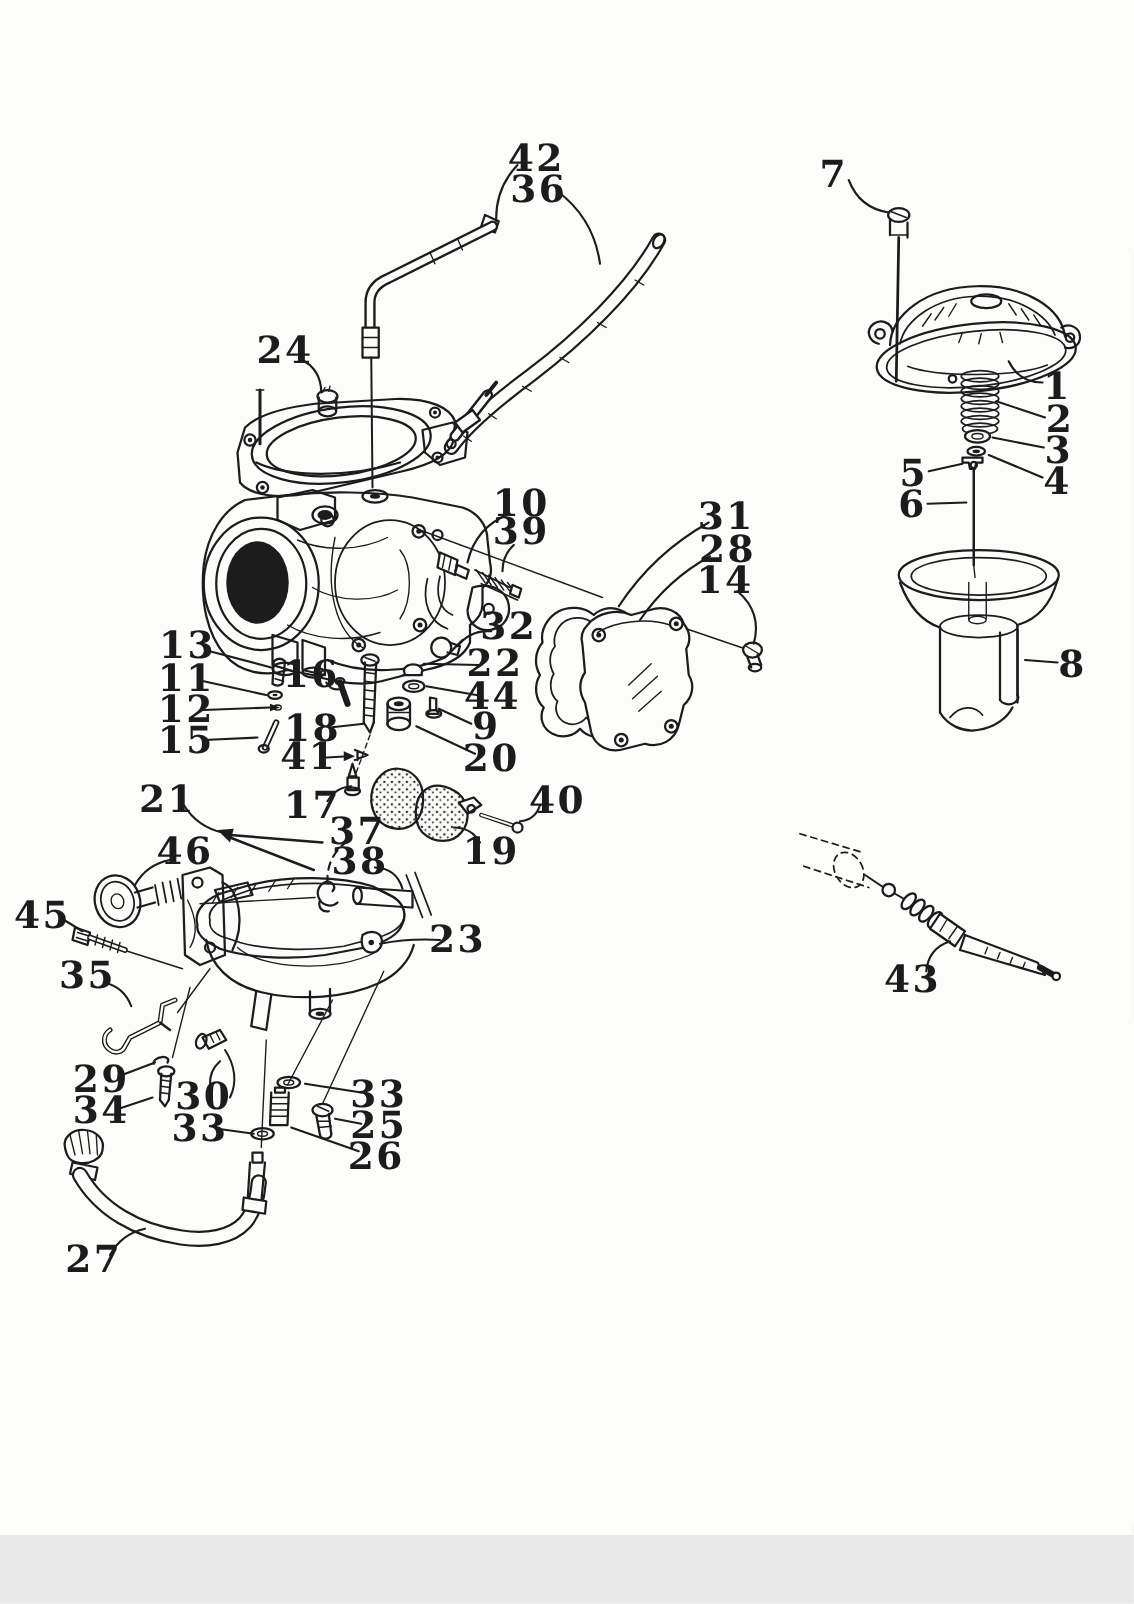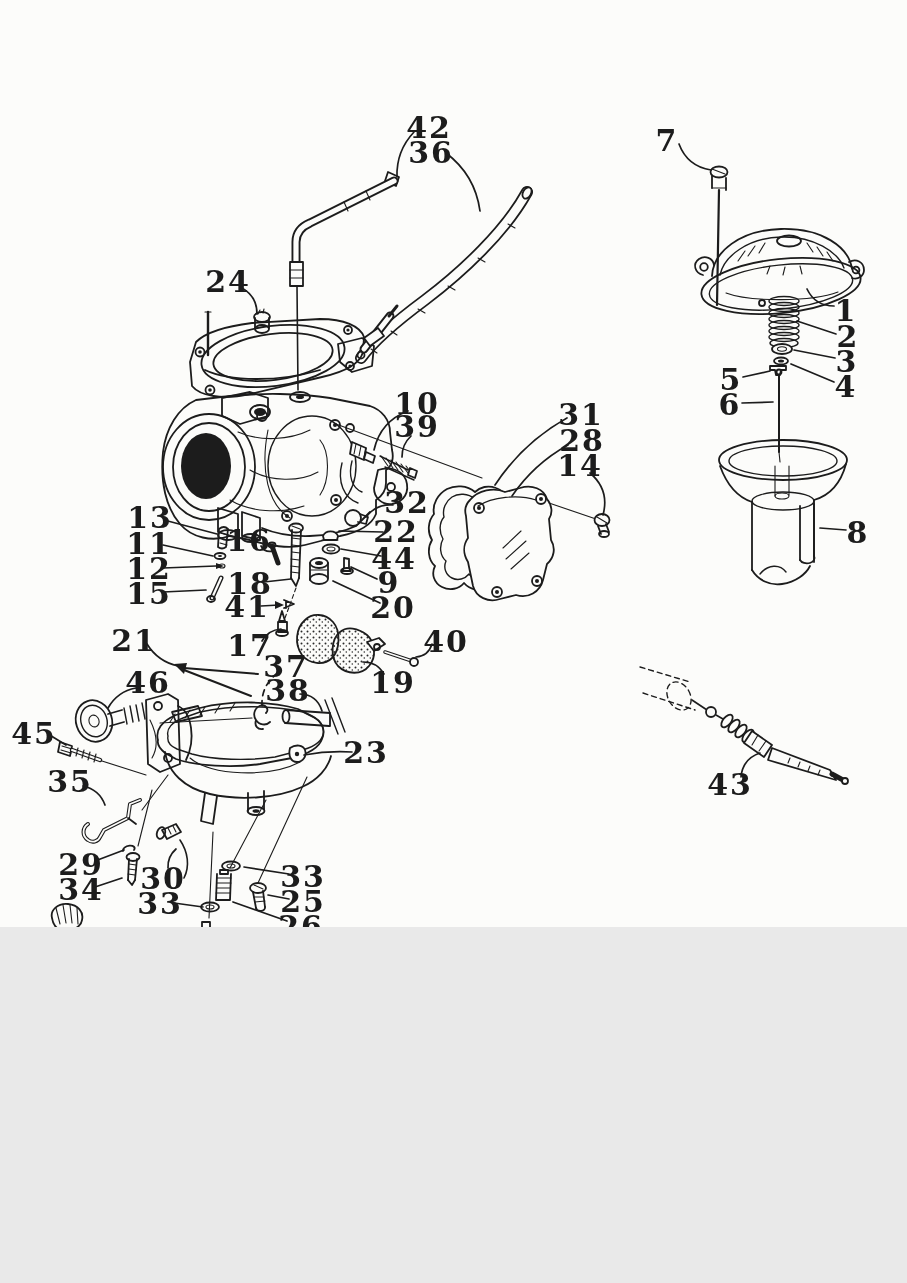--- a/index.html
+++ b/index.html
@@ -1,18 +1,18 @@
 <!DOCTYPE html>
 <html style="--paper: #fcfcfa; --ink: #1c1c1c;"><head>
 <meta charset="utf-8">
 <style>
   html,body{margin:0;padding:0;background:#e9e9e9;}
   .page{
     position:relative;
-    width:907px;height:927px;
+    width:907px;height:1228px;
     margin:0 auto;
     background:var(--paper,#fcfcfa);
     overflow:hidden;
     font-family:"DejaVu Serif", serif;
   }
   svg{display:block}
   .ln{fill:none;stroke:var(--ink,#1c1c1c);stroke-width:1.8;stroke-linecap:round;stroke-linejoin:round}
   .thin{stroke-width:1.1}
   .med{stroke-width:1.4}
   .fillink{fill:var(--ink,#1c1c1c);stroke:none}

